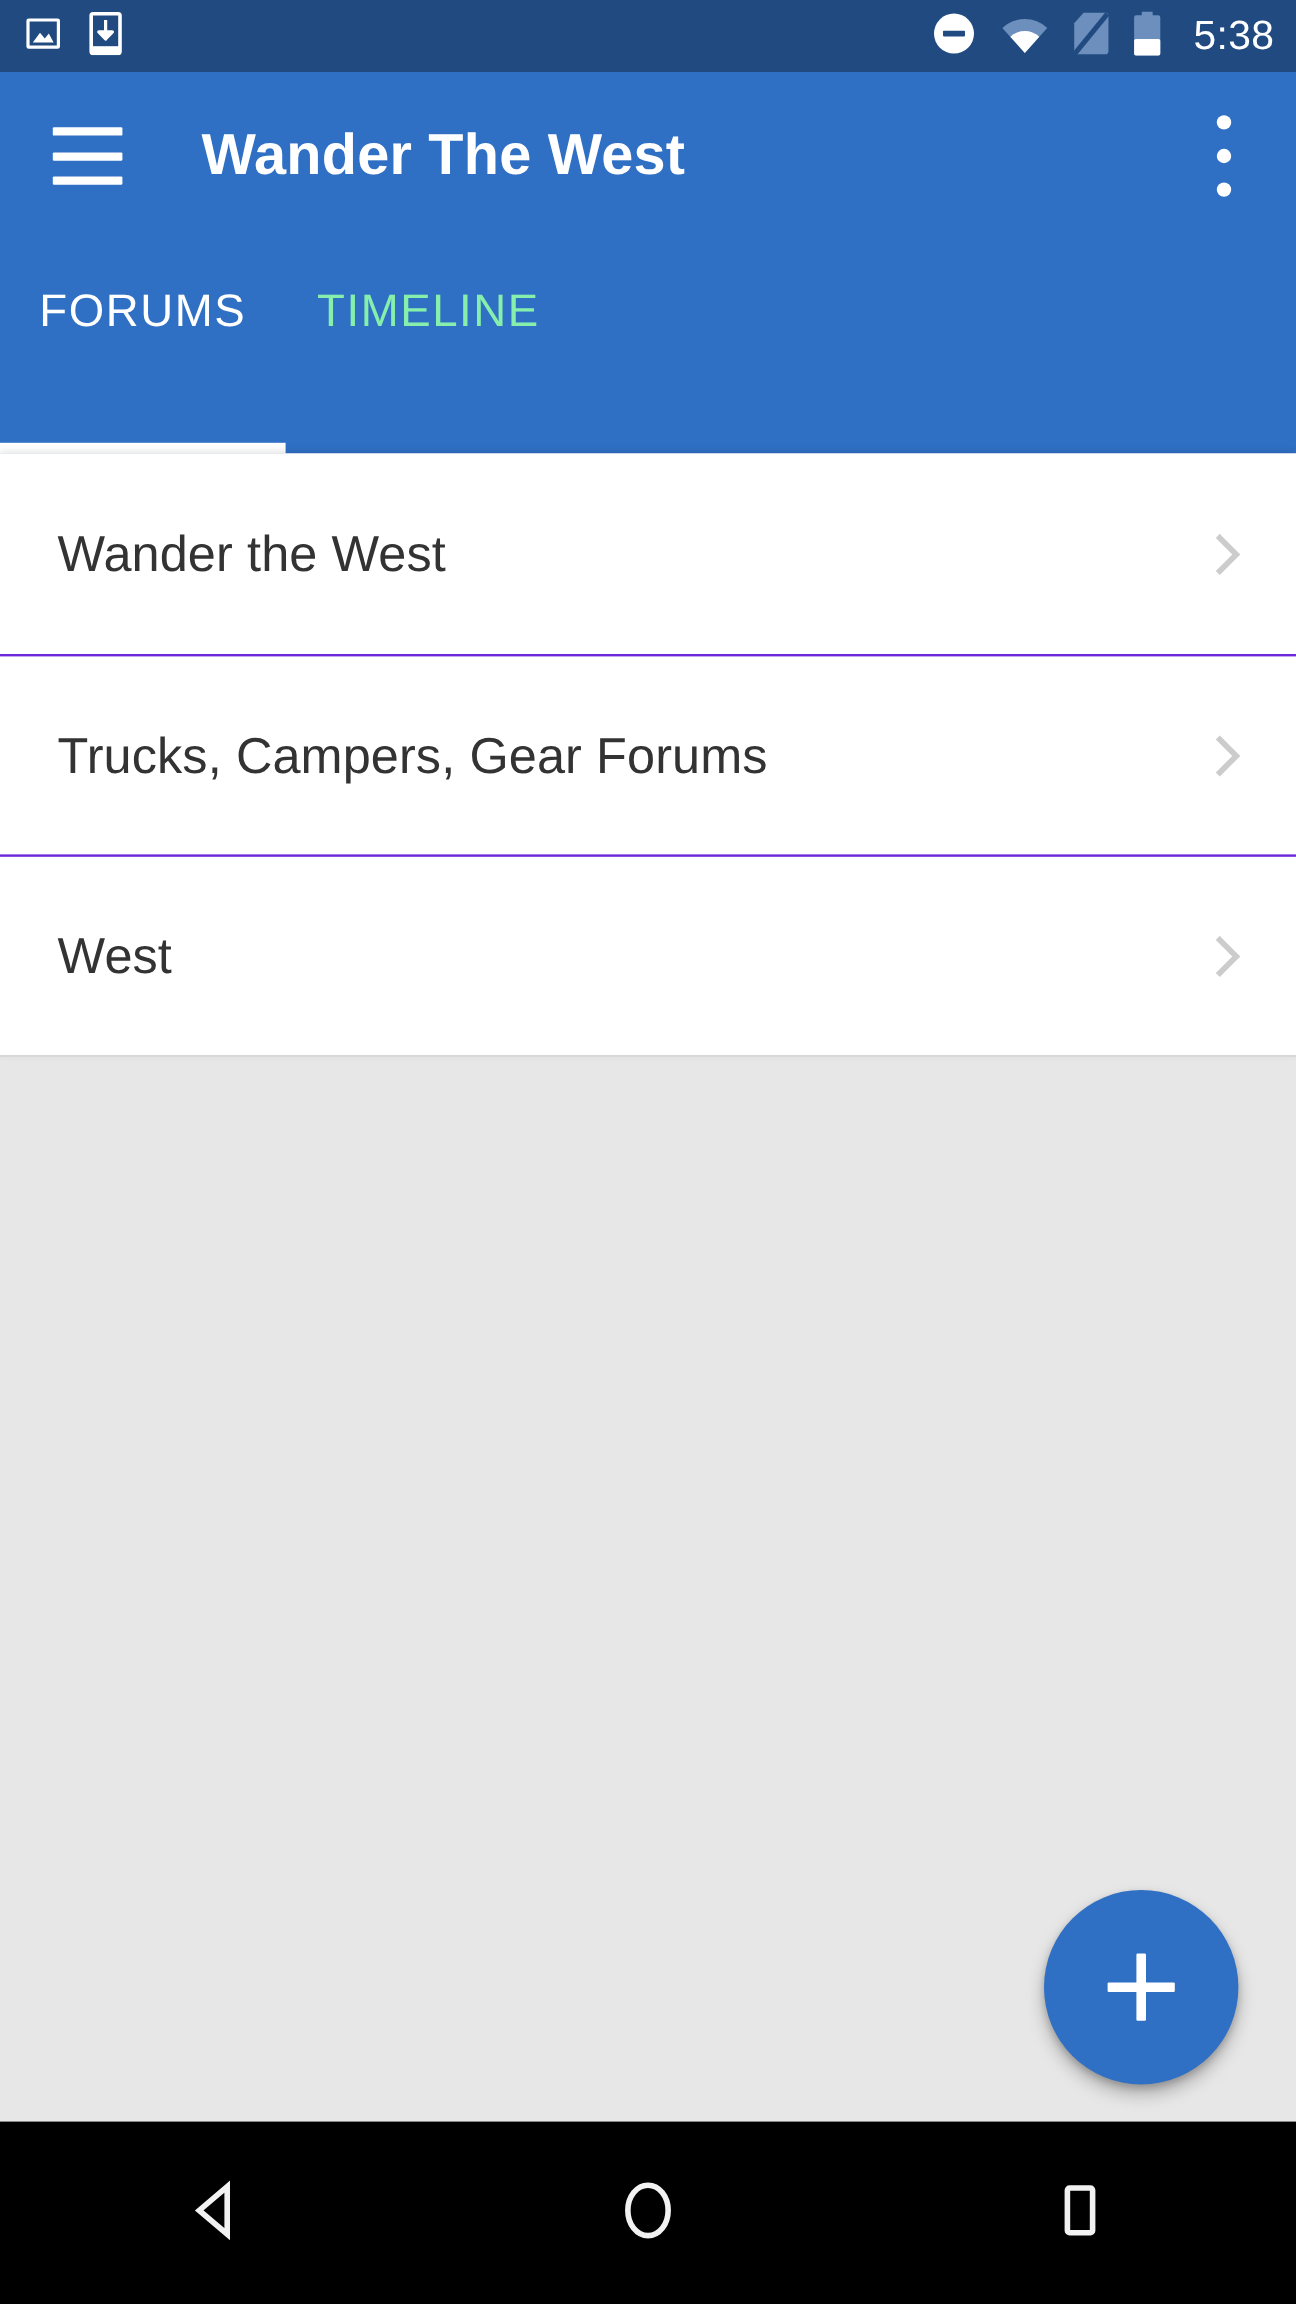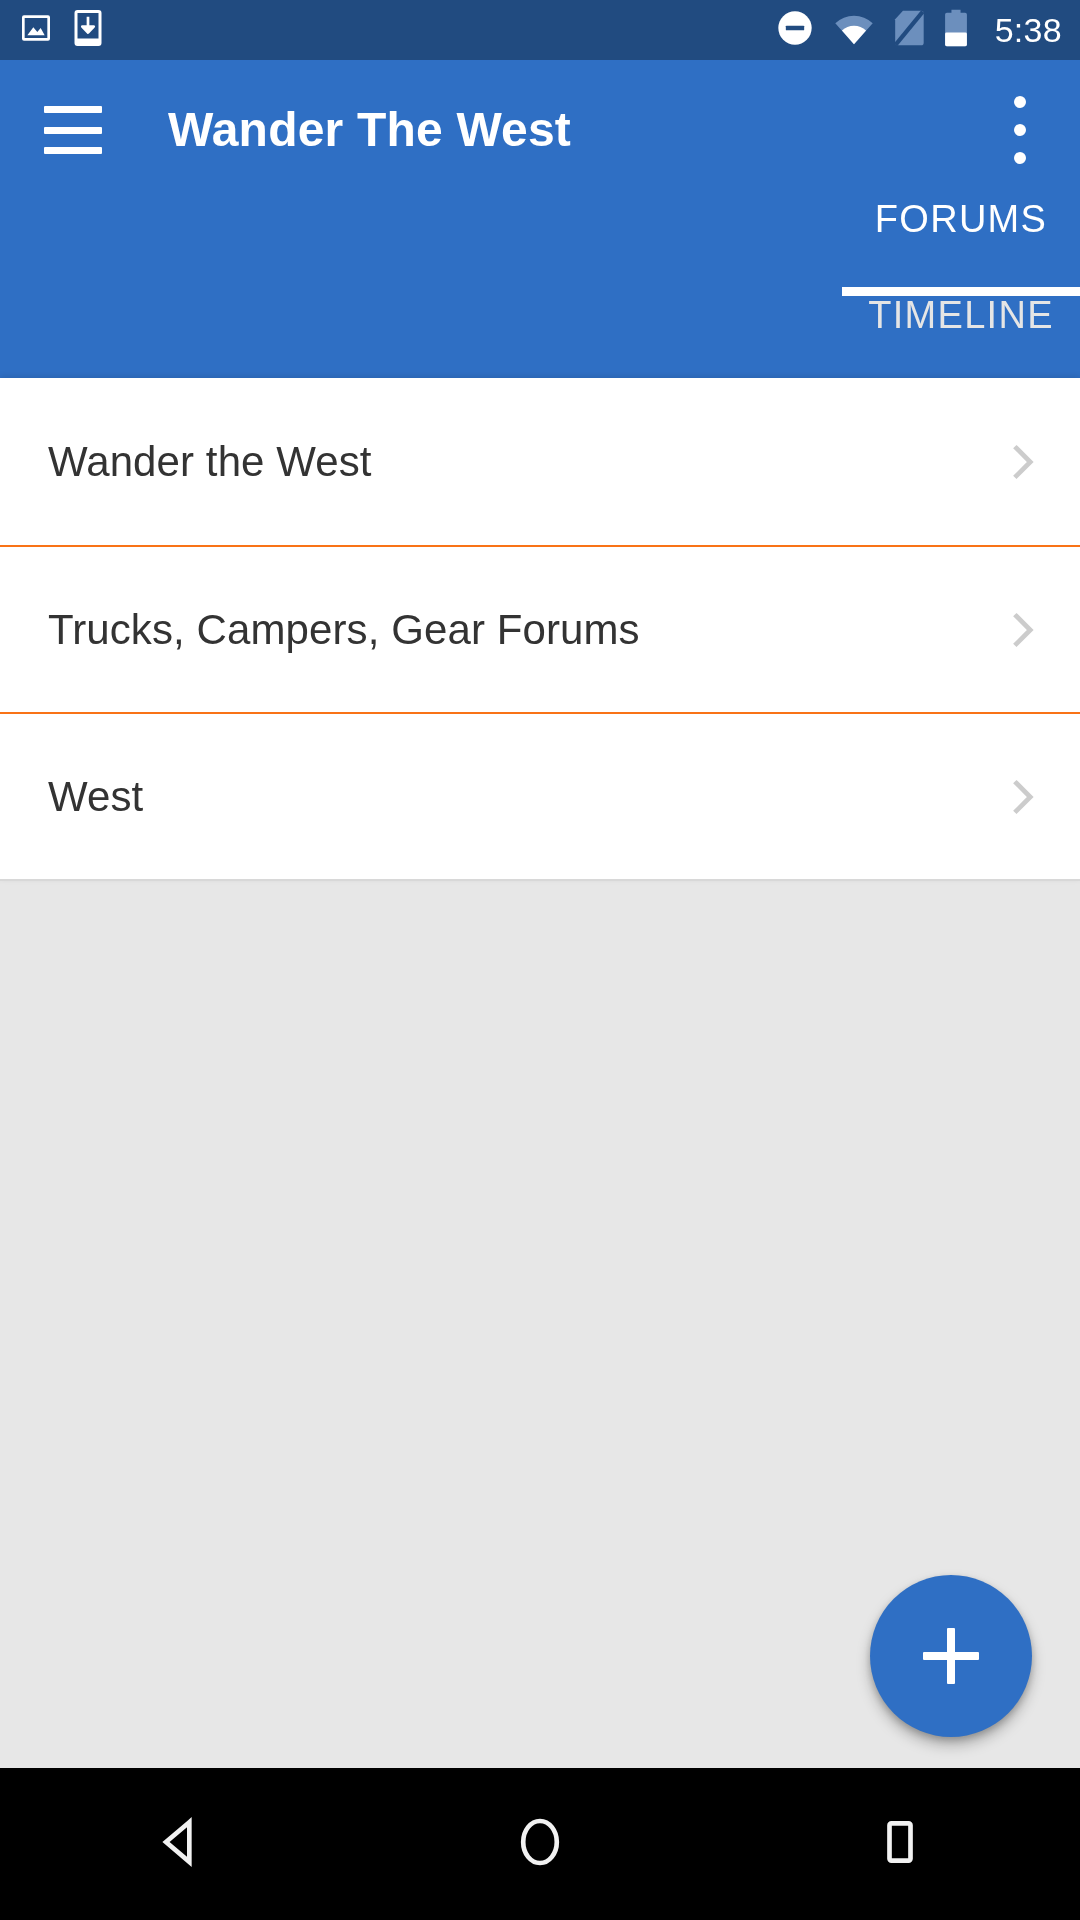--- a/index.html
+++ b/index.html
@@ -116,43 +116,42 @@
     background: #ffffff;
   }
 
   
   #tab-bar {
     position: absolute;
     left: 0; top: 140px;
     width: 1080px;
     height: 178px;
     display: flex;
-    align-items: flex-end;
-    flex-direction: column;
+    align-items: flex-start;
   }
   .tab {
     position: relative;
     height: 178px;
     display: flex;
     align-items: center;
     justify-content: center;
     cursor: pointer;
     box-sizing: border-box;
     padding-bottom: 58px;
   }
   #tab-forums { width: 238px; }
   #tab-timeline { width: 238px; }
   .tab-label {
     font-size: 38px;
     font-weight: 500;
     letter-spacing: 1.3px;
     line-height: 1;
   }
   .tab.active .tab-label { color: #ffffff; }
-  .tab.inactive .tab-label { color: #e5e5e5; }
+  .tab.inactive .tab-label { color: #86efac; }
   .tab-indicator {
     position: absolute;
     left: 0;
     bottom: 0;
     width: 100%;
     height: 9px;
     background: #ffffff;
   }
 
   
@@ -167,21 +166,21 @@
     position: relative;
     height: 167px;
     display: flex;
     align-items: center;
     box-sizing: border-box;
     padding: 0 36px 0 48px;
     background: #ffffff;
     cursor: pointer;
   }
   .list-item + .list-item {
-    border-top: 2px solid #f97316;
+    border-top: 2px solid #6d28d9;
   }
   #forum-list::after {
     content: "";
     display: block;
     height: 2px;
     background: #d8d8d8;
     width: 100%;
   }
   .list-item-label {
     font-size: 42px;

